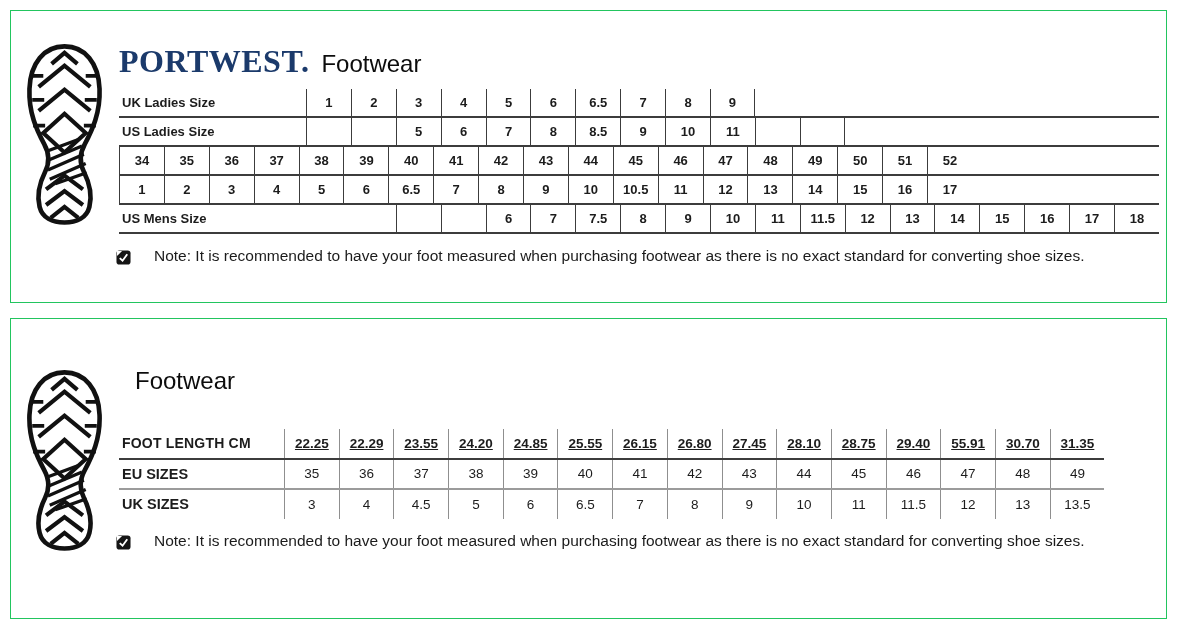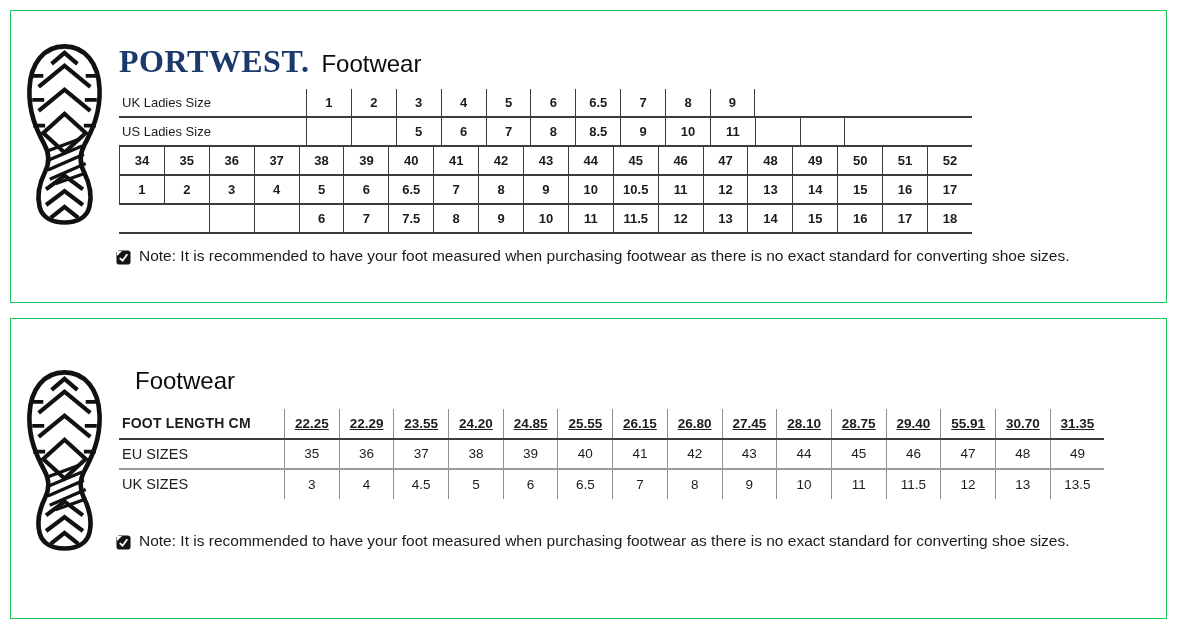--- a/index.html
+++ b/index.html
@@ -24,37 +24,37 @@
   .base-tagrow{display:flex;align-items:center;gap:7px;margin-top:2px;}
   .base-tagline{font-weight:700;font-size:9px;color:#f05a28;letter-spacing:.3px;white-space:nowrap;}
   .bar{height:5px;width:26px;display:inline-block;}
   .bar-green{background:#15a04a;}
   .bar-red{background:#e03c31;}
   #panel-base .panel-title{margin-left:16px;}
 
   
   .sizetable{position:absolute;left:108px;}
   #panel-portwest .sizetable{top:78px;}
-  #panel-base .sizetable{top:90px;text-align:center;}
+  #panel-base .sizetable{top:110px;text-align:center;}
   .trow{display:flex;align-items:stretch;}
   .trow.bdark{border-bottom:2px solid #3c3c3c;}
   .trow.bgray{border-bottom:2px solid #9b9b9b;}
-  .tlabel{display:flex;align-items:center;padding-left:3px;box-sizing:border-box;}
+  .tlabel{display:flex;align-items:center;padding-left:3px;box-sizing:border-box;font-weight:bold;}
   .tcell{display:flex;align-items:center;justify-content:center;box-sizing:border-box;}
   .pw .tlabel{width:187px;font-size:13px;}
   .pw .tcell{width:44.9px;height:27px;font-weight:700;font-size:13px;border-left:1.7px solid #3c3c3c;}
   .pw .tcell.rb{border-right:1.7px solid #3c3c3c;}
   .base .tlabel{width:165px;font-size:14.5px;}
   .base .tcell{width:54.7px;height:28.6px;font-size:13.5px;border-left:1.7px solid #8f8f8f;}
   .base .trow:first-child .tlabel{font-weight:700;font-size:14px;letter-spacing:.2px;}
   .base .trow:first-child .tcell{font-weight:700;}
   .base .trow:first-child .tcell{font-size:13.5px;text-decoration:underline;}
   .tcell.ghost{border:none !important;}
 
-  .note{position:absolute;left:105px;display:flex;align-items:center;gap:8px;font-size:15.5px;color:#1b1b1b;white-space:nowrap;text-align:center;}
+  .note{position:absolute;left:105px;display:flex;align-items:center;gap:23px;font-size:15.5px;color:#1b1b1b;white-space:nowrap;text-align:center;}
   #panel-portwest .note{top:236px;}
   #panel-base .note{top:213px;}
   .note-icon{flex:0 0 auto;position:relative;top:1px;}
 </style>
 </head>
 <body>
 
 <div class="panel" id="panel-portwest">
 
   <svg class="footprint" width="83" height="194" viewBox="0 0 90 198" fill="none">
@@ -140,20 +140,21 @@
         <div class="tcell">10.5</div>
         <div class="tcell">11</div>
         <div class="tcell">12</div>
         <div class="tcell">13</div>
         <div class="tcell">14</div>
         <div class="tcell">15</div>
         <div class="tcell">16</div>
         <div class="tcell">17</div>
       </div>
       <div class="trow bdark">
+        <div class="tlabel">US Mens Size</div>
         <div class="tcell ghost"></div>
         <div class="tcell ghost"></div>
         <div class="tcell"></div>
         <div class="tcell"></div>
         <div class="tcell">6</div>
         <div class="tcell">7</div>
         <div class="tcell">7.5</div>
         <div class="tcell">8</div>
         <div class="tcell">9</div>
         <div class="tcell">10</div>

